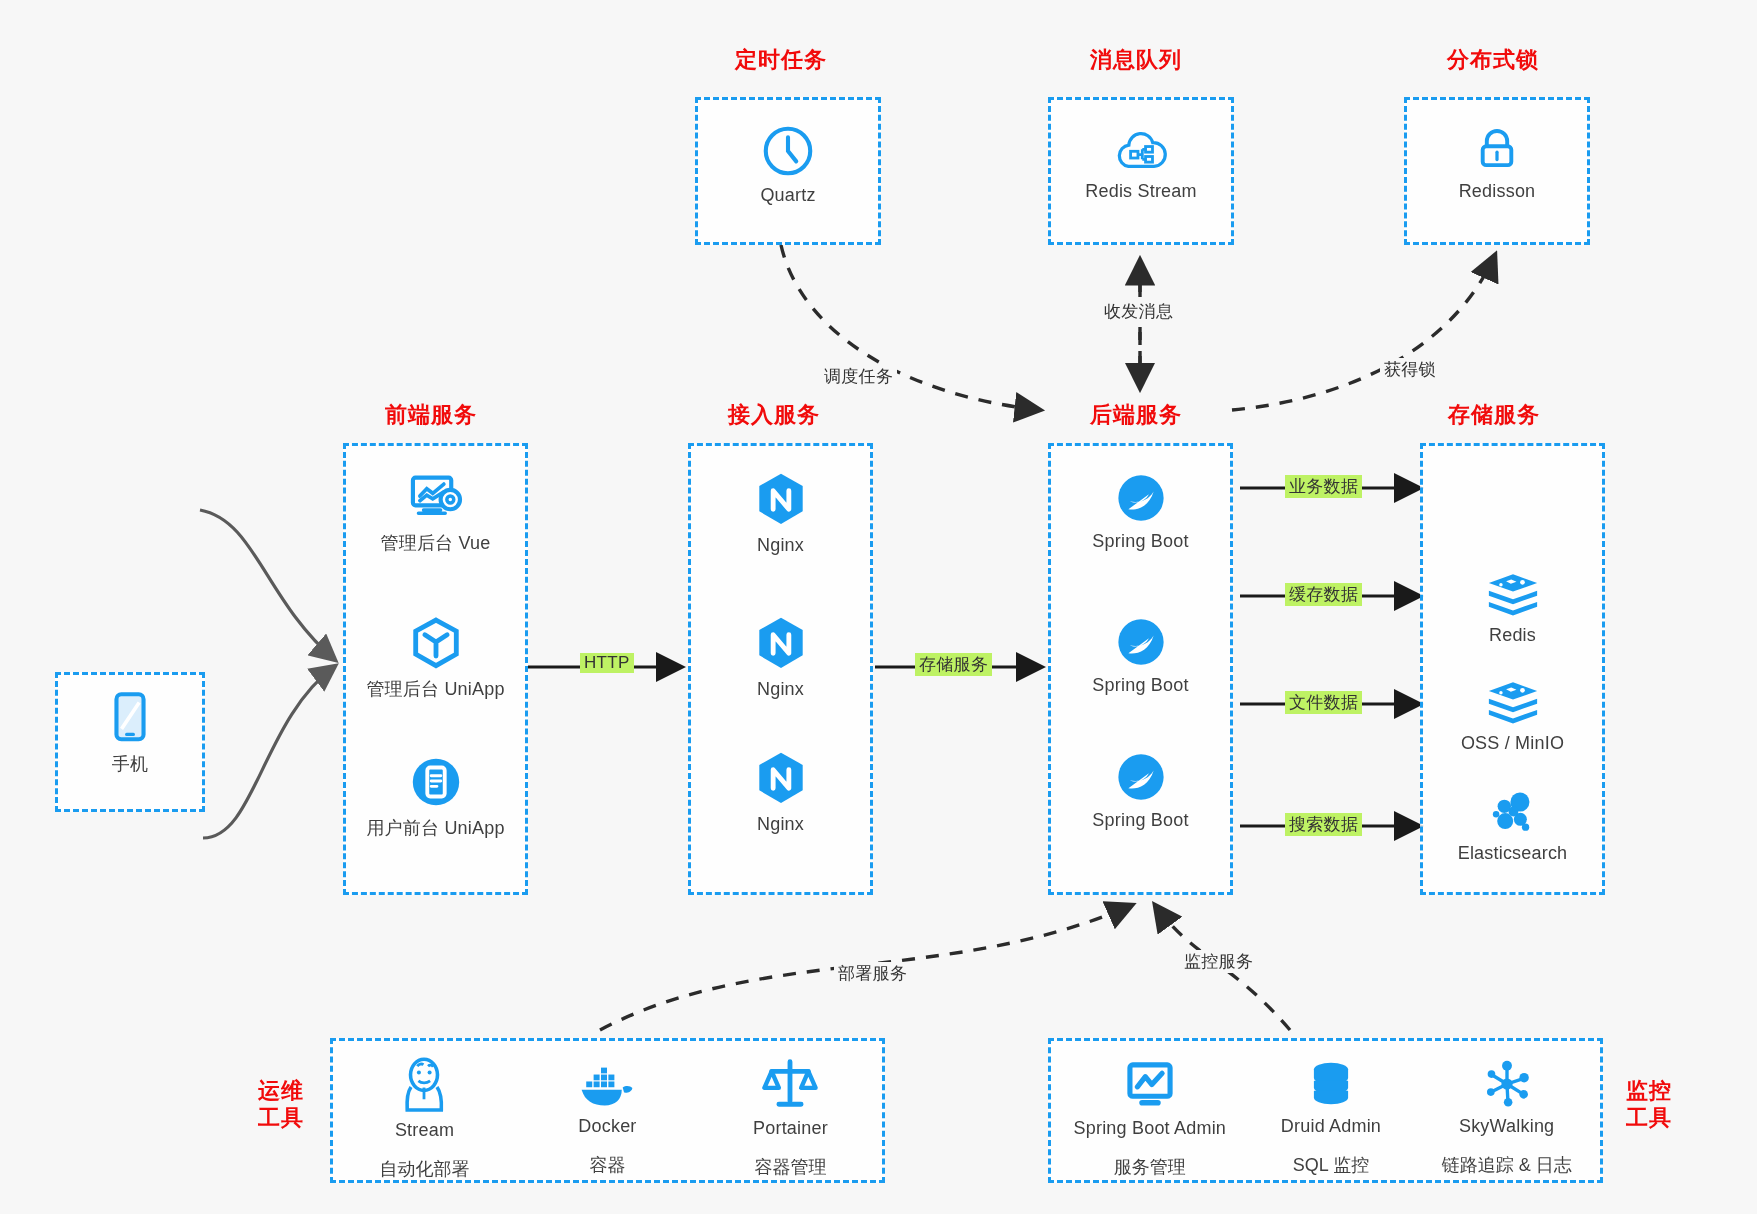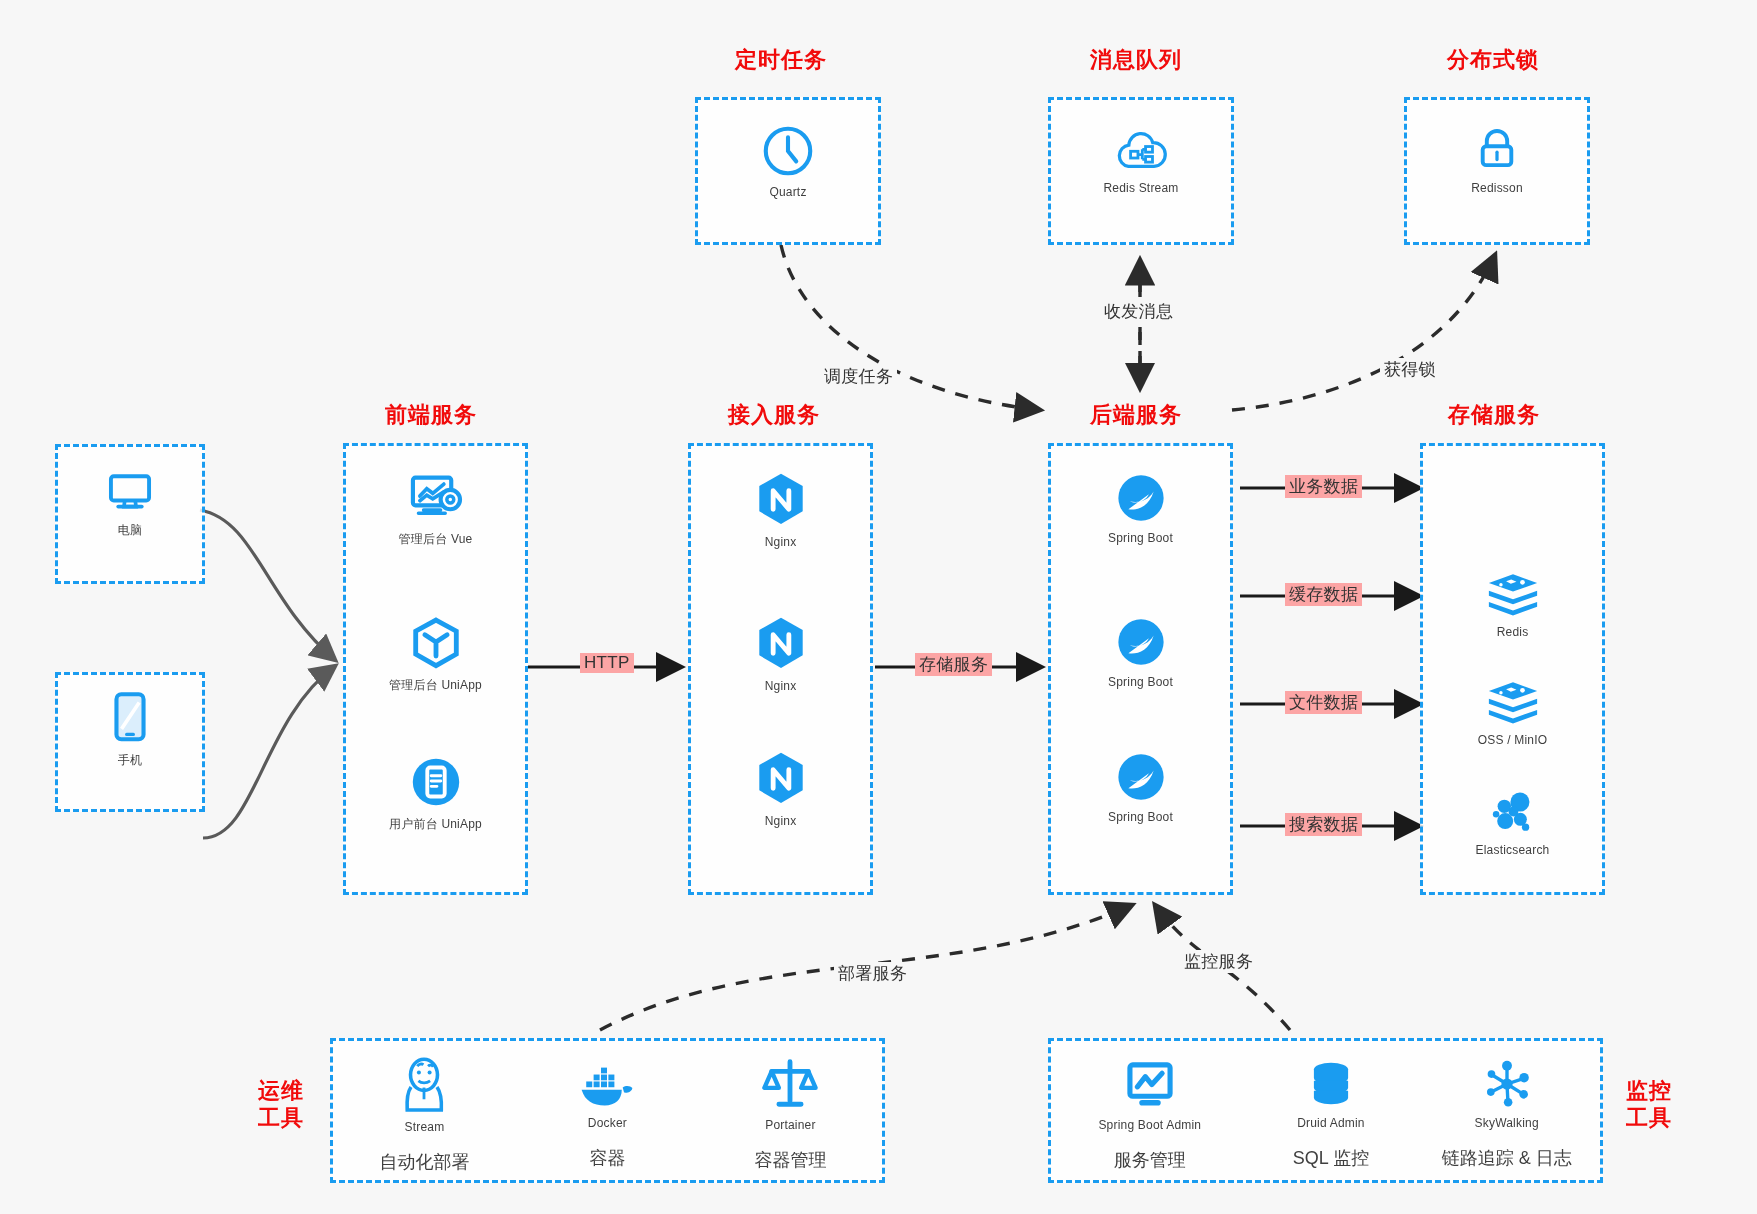--- a/index.html
+++ b/index.html
@@ -32,30 +32,30 @@
     background:rgba(255,255,255,.82);
   }
   .grp-title {
     position:absolute; color:#f10b0b; font-weight:bold; font-size:22px;
     white-space:nowrap; letter-spacing:1px;
   }
   .grp-title.side { line-height:1.22; text-align:center; }
 
   
   .node { position:absolute; width:100%; text-align:center; }
-  .node .cap { font-size:12px; color:#3f3f3f; margin-top:5px; letter-spacing:.2px; white-space:nowrap; }
+  .node .cap { font-size:18px; color:#3f3f3f; margin-top:5px; letter-spacing:.2px; white-space:nowrap; }
   .node .cap2 { font-size:18px; color:#3f3f3f; margin-top:16px; white-space:nowrap; }
   .ico { display:block; margin:0 auto; }
 
   
   .elabel {
     position:absolute; background:#f7f7f7; padding:0 4px;
     font-size:17px; color:#333; white-space:nowrap; letter-spacing:.3px;
   }
-  .elabel.onwhite { background:#fca5a5; }
+  .elabel.onwhite { background:#bef264; }
 </style>
 </head>
 <body>
 
 <div id="canvas">
 
 
   <svg class="edges" viewBox="0 0 1757 1214">
     <defs>
       <marker id="ah" markerWidth="9" markerHeight="9" refX="7.5" refY="4.5" orient="auto">
@@ -123,30 +123,20 @@
     <div class="node" style="top:24px;">
       <svg class="ico" width="54" height="52" viewBox="0 0 24 24">
         <path d="M7.3 10.3 V7.9 A4.7 4.7 0 0 1 16.7 7.9 V10.3" fill="none" stroke="#1a9cf0" stroke-width="1.8"></path>
         <rect x="5.4" y="10.3" width="13.2" height="8.7" rx="1.6" fill="none" stroke="#1a9cf0" stroke-width="1.8"></rect>
         <path d="M12 13 V16.4" stroke="#1a9cf0" stroke-width="1.5" stroke-linecap="round"></path>
       </svg>
       <div class="cap">Redisson</div>
     </div>
   </div>
 
-  <div class="group" style="left:55px;top:444px;width:150px;height:140px;">
-    <div class="node" style="top:18px;">
-      <svg class="ico" width="54" height="52" viewBox="0 0 24 24">
-        <rect x="3.2" y="5.2" width="17.6" height="11.2" rx="1.3" fill="none" stroke="#1a9cf0" stroke-width="1.8"></rect>
-        <path d="M9.6 16.4 L9.2 19.2 H14.8 L14.4 16.4" fill="none" stroke="#1a9cf0" stroke-width="1.7"></path>
-        <path d="M6.6 19.2 H17.4" stroke="#1a9cf0" stroke-width="1.8" stroke-linecap="round"></path>
-      </svg>
-      <div class="cap">电脑</div>
-    </div>
-  </div>
 
   <div class="group" style="left:55px;top:672px;width:150px;height:140px;">
     <div class="node" style="top:14px;">
       <svg class="ico" width="46" height="58" viewBox="0 0 18 24">
         <rect x="3.4" y="2.2" width="11.2" height="18.6" rx="2" fill="#dbeefc" stroke="#1a9cf0" stroke-width="1.7"></rect>
         <path d="M5.5 16.5 L12.8 5.6" stroke="#ffffff" stroke-width="1.5"></path>
         <path d="M7.6 18.8 H10.4" stroke="#1a9cf0" stroke-width="1.3" stroke-linecap="round"></path>
       </svg>
       <div class="cap">手机</div>
     </div>

